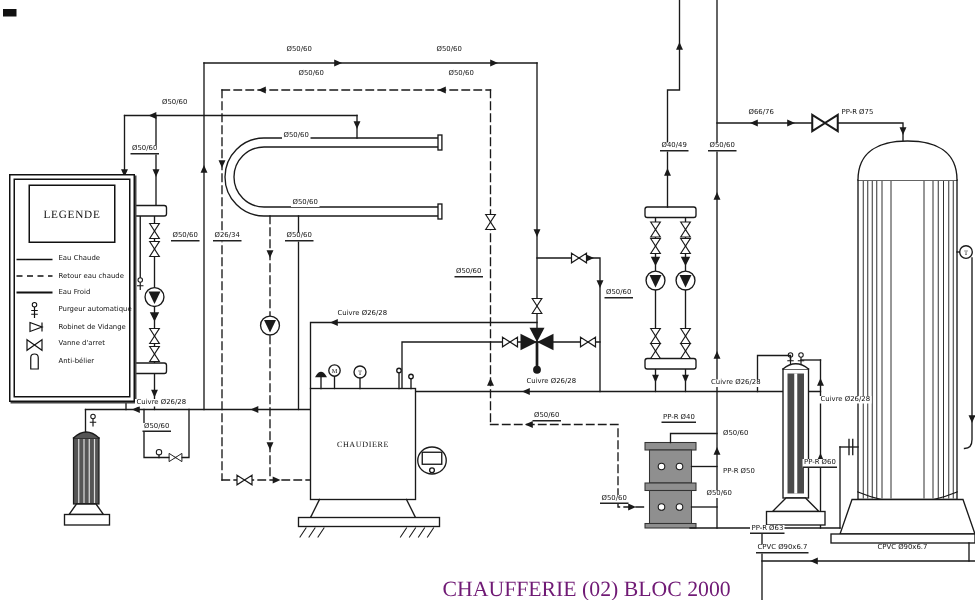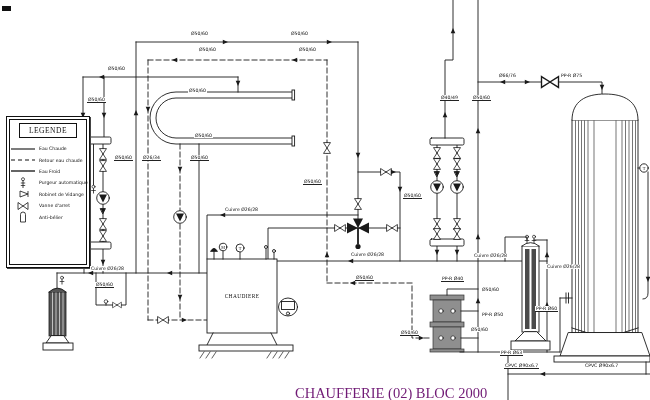--- a/index.html
+++ b/index.html
@@ -6,21 +6,21 @@
   .canvas{position:relative;width:650px;height:400px;background:#fff;overflow:hidden;
           font-family:"DejaVu Sans",sans-serif;color:#111;}
   svg.diagram{position:absolute;left:0;top:0;}
   .pipe-label{position:absolute;font:4.6px "DejaVu Sans",sans-serif;color:#111;
               background:#fff;line-height:1.15;white-space:nowrap;padding:0 1px;z-index:3;}
   .pipe-label.u{border-bottom:1px solid #222;}
   .legend{position:absolute;left:6px;top:116px;width:82px;height:150px;border:1.6px solid #111;
           background:#fff;box-shadow:1px 1px 0 #444;z-index:2;}
   .legend-inner{position:absolute;inset:2px;border:1px solid #111;}
   .legend-title{margin:6px auto 5px;width:56px;border:1px solid #111;text-align:center;
-                font:7.5px "Liberation Serif",serif;letter-spacing:.5px;padding:2px 0;}
+                font:7.5px "Liberation Serif",serif;letter-spacing:.5px;padding:14px 0;}
   .legend-row{display:flex;align-items:center;gap:3px;padding:0 3px;height:11.4px;}
   .legend-sym{width:26px;flex:0 0 26px;height:12px;}
   .legend-lbl{font:4.6px "DejaVu Sans",sans-serif;white-space:nowrap;}
   .main-title{position:absolute;left:295px;top:385px;font:14.5px "Liberation Serif",serif;
               color:#701a75;white-space:nowrap;z-index:3;}
 </style>
 </head>
 <body>
 
 <div class="canvas">

